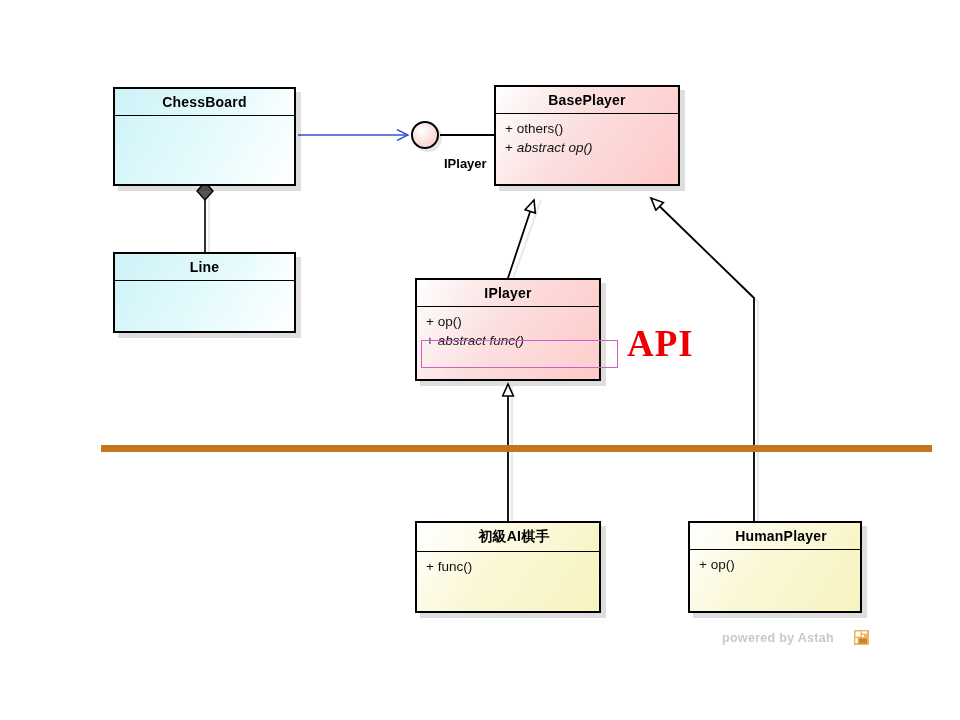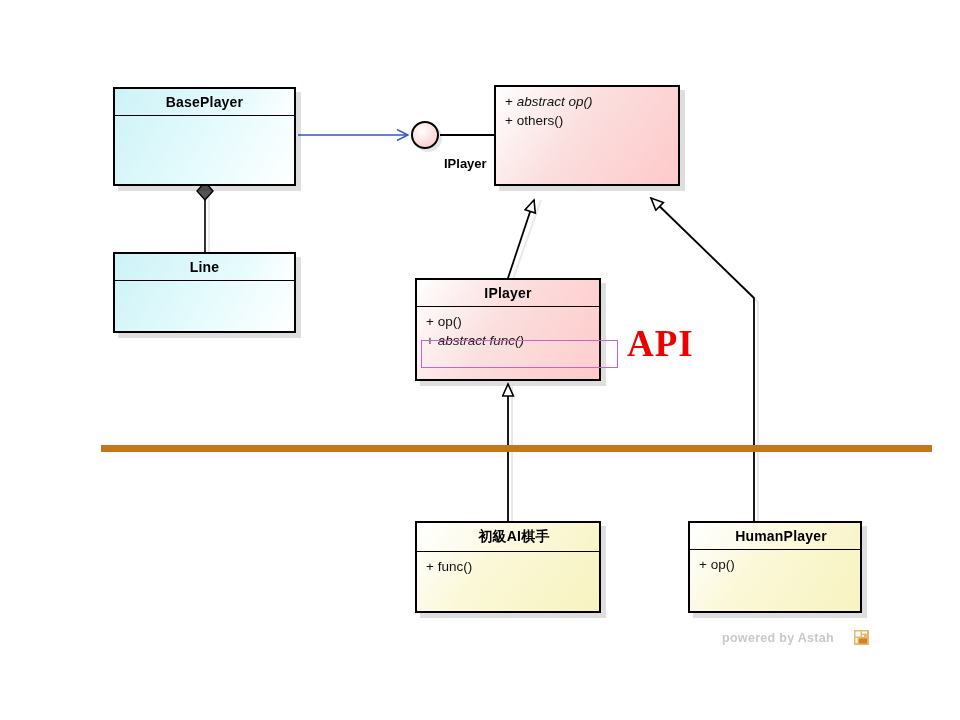--- a/index.html
+++ b/index.html
@@ -202,41 +202,42 @@
 
      BaseAI --&gt;
     <g>
       <line x1="508" y1="522" x2="508" y2="384" stroke="#000000" stroke-width="1.8" marker-end="url(#hollow-tri)"></line>
     </g>
   </svg>
 
   <div class="separator" style="left:101px; top:445px; width:831px; height:7px;"></div>
 
   <div class="uml-class cls-blue" style="left:113px; top:87px; width:183px; height:99px;">
-    <div class="cls-name">BasePlayer</div>
+    <div class="cls-name">ChessBoard</div>
     <div class="cls-body"></div>
   </div>
 
   <div class="uml-class cls-blue" style="left:113px; top:252px; width:183px; height:81px;">
     <div class="cls-name">Line</div>
     <div class="cls-body"></div>
   </div>
 
   <div class="lollipop" style="left:411px; top:121px;"></div>
   <div class="lollipop-label" style="left:396px; top:156px;">IPlayer</div>
 
   <div class="uml-class cls-pink" style="left:494px; top:85px; width:186px; height:101px;">
-    <div class="cls-body">
+    <div class="cls-name">BasePlayer</div>
+    <div class="cls-body">
+      <div class="member">
+        <span>+</span>
+        <span>others()</span>
+      </div>
       <div class="member">
         <span>+</span>
         <span class="op-italic">abstract op()</span>
-      </div>
-      <div class="member">
-        <span>+</span>
-        <span>others()</span>
       </div>
     </div>
   </div>
 
   <div class="uml-class cls-pink" style="left:415px; top:278px; width:186px; height:103px;">
     <div class="cls-name">IPlayer</div>
     <div class="cls-body">
       <div class="member">
         <span>+</span>
         <span>op()</span>

